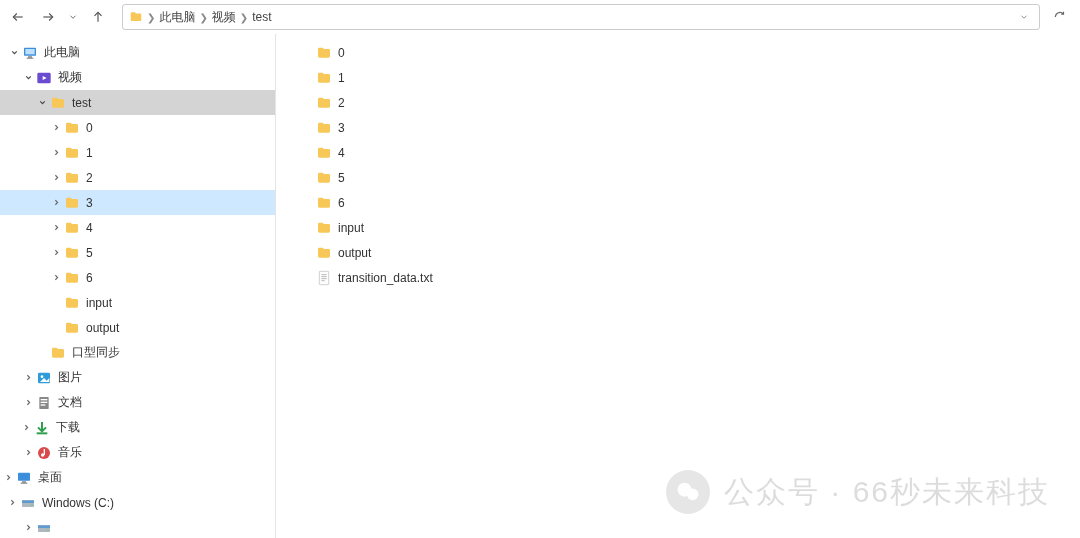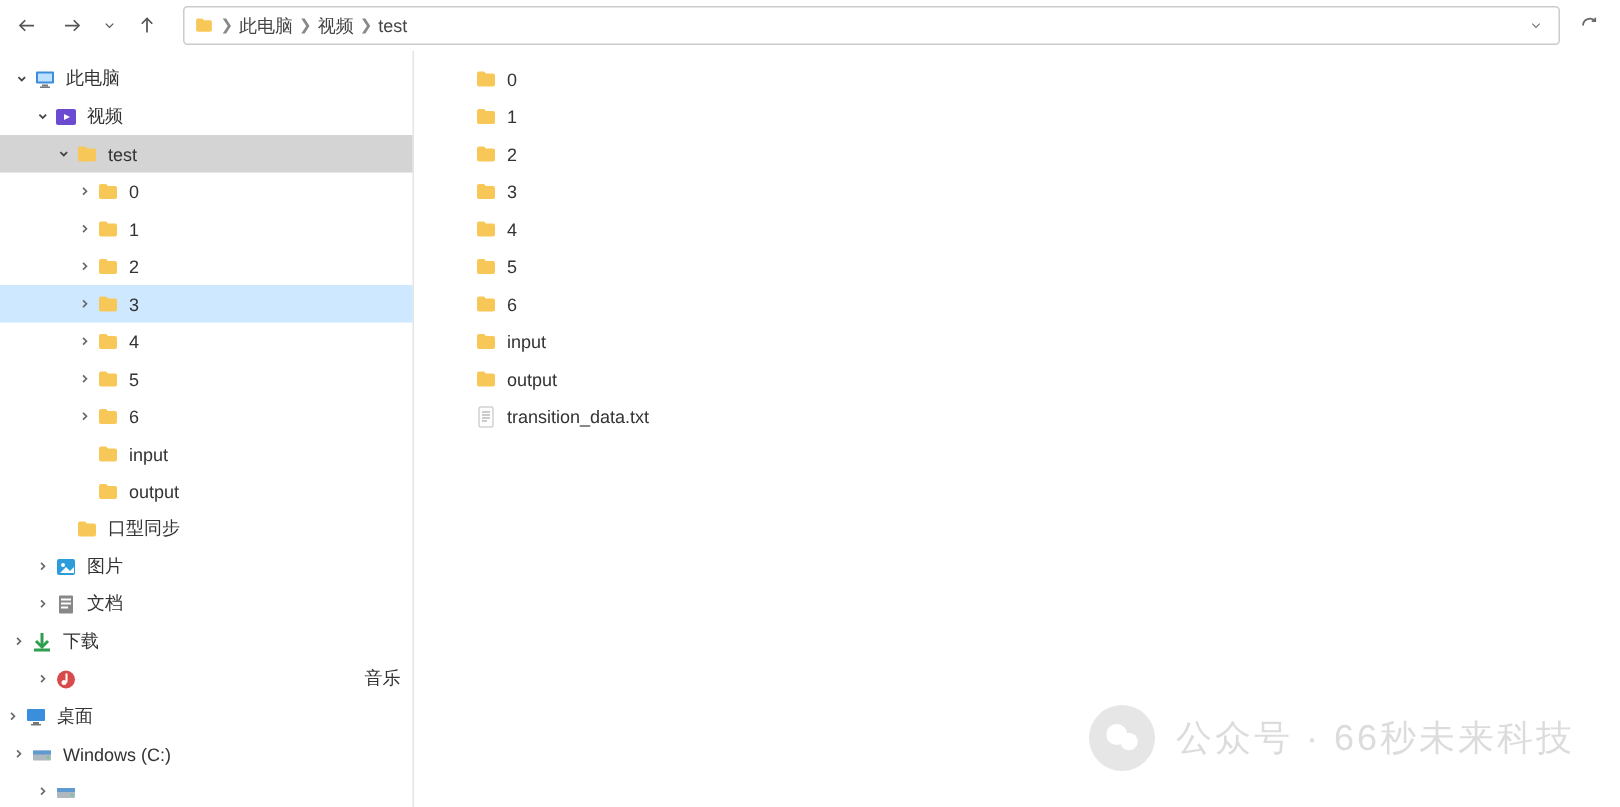--- a/index.html
+++ b/index.html
@@ -28,21 +28,21 @@
   .expander.empty { visibility: hidden; }
   .tree-icon { width: 16px; height: 16px; margin-right: 6px; display: flex; align-items: center; justify-content: center; }
   .tree-label { flex: 1; overflow: hidden; text-overflow: ellipsis; }
 
   
   .file-row { display: flex; align-items: center; height: 25px; padding: 0 8px 0 40px; cursor: default; gap: 6px; }
   .file-icon { width: 16px; height: 16px; display: flex; align-items: center; justify-content: center; }
   .file-name { flex: 1; }
 
   
-  .watermark { position: absolute; right: 30px; bottom: 24px; display: flex; align-items: center; gap: 14px; opacity: 0.18; pointer-events: none; font-size: 24px; font-weight: 500; color: #444; letter-spacing: 2px; }
+  .watermark { position: absolute; right: 30px; bottom: 24px; display: flex; align-items: center; gap: 14px; opacity: 0.18; pointer-events: none; font-size: 30px; font-weight: 500; color: #444; letter-spacing: 2px; }
   .wm-logo { width: 44px; height: 44px; border-radius: 50%; background: #777; display: flex; align-items: center; justify-content: center; }
   .wm-logo svg { width: 28px; height: 28px; }
 
   
   svg { display: block; }
 </style>
 </head>
 <body>
 
 <div class="container">
@@ -292,36 +292,36 @@
           <span class="tree-icon">
             <svg width="16" height="16" viewBox="0 0 24 24">
               <rect x="5" y="3" width="14" height="18" rx="1" fill="#888"></rect>
               <rect x="7" y="6" width="10" height="2" fill="#fff"></rect>
               <rect x="7" y="10" width="10" height="2" fill="#fff"></rect>
               <rect x="7" y="14" width="7" height="2" fill="#fff"></rect>
             </svg>
           </span>
           <span class="tree-label">文档</span>
         </div>
-        <div class="tree-row " style="padding-left: 4px;">
+        <div class="tree-row " style="padding-left: 18px;">
           <span class="expander">
             <svg width="9" height="9" viewBox="0 0 24 24" fill="none" stroke="#666" stroke-width="3">
               <polyline points="9,6 15,12 9,18"></polyline>
             </svg>
           </span>
           <span class="tree-icon">
             <svg width="16" height="16" viewBox="0 0 24 24" fill="none" stroke="#2e9e4f" stroke-width="3">
               <line x1="12" y1="3" x2="12" y2="15"></line>
               <polyline points="6,11 12,17 18,11"></polyline>
               <line x1="4" y1="20" x2="20" y2="20"></line>
             </svg>
           </span>
           <span class="tree-label">下载</span>
         </div>
-        <div class="tree-row " style="padding-left: 20px; text-align: right;">
+        <div class="tree-row " style="padding-left: 20px;">
           <span class="expander">
             <svg width="9" height="9" viewBox="0 0 24 24" fill="none" stroke="#666" stroke-width="3">
               <polyline points="9,6 15,12 9,18"></polyline>
             </svg>
           </span>
           <span class="tree-icon">
             <svg width="16" height="16" viewBox="0 0 24 24">
               <circle cx="12" cy="12" r="9" fill="#d94a4a"></circle>
               <circle cx="10" cy="15" r="2.5" fill="#fff"></circle>
               <rect x="11.5" y="6" width="2" height="9" fill="#fff"></rect>

